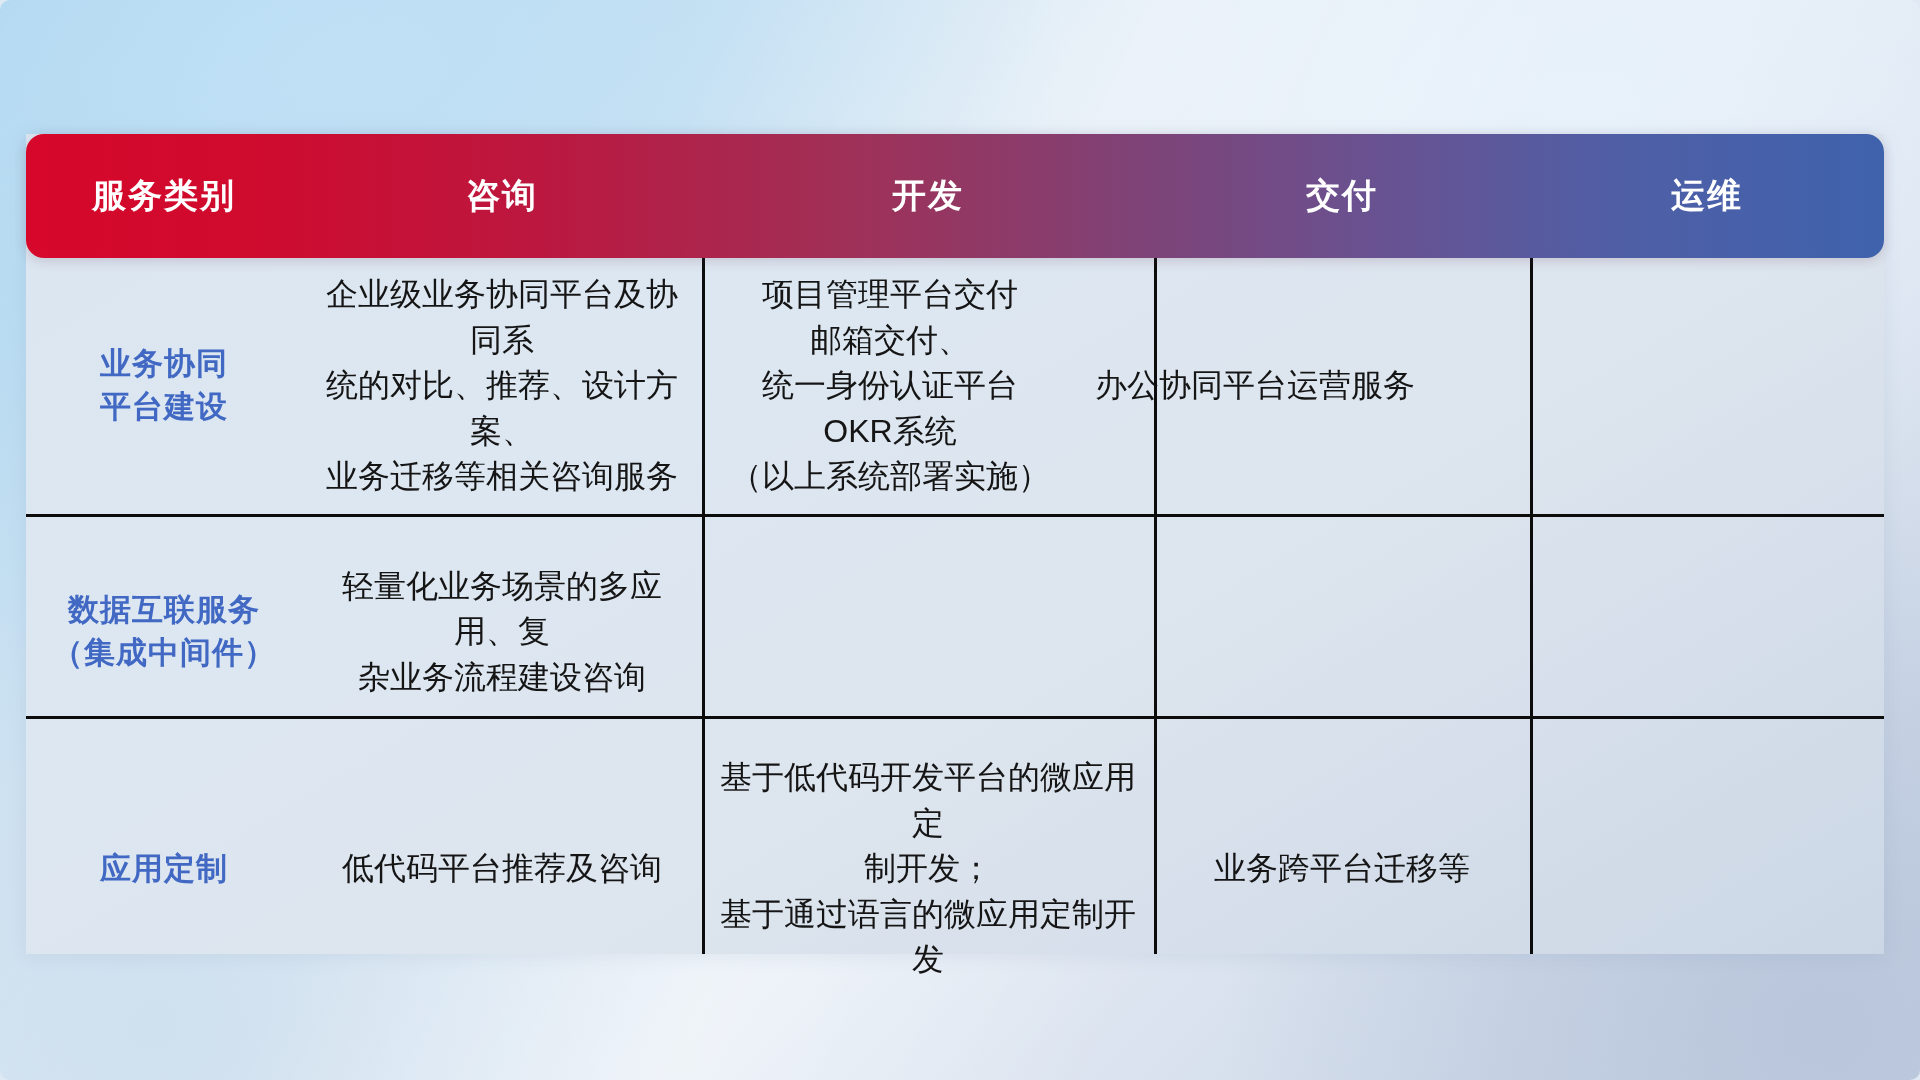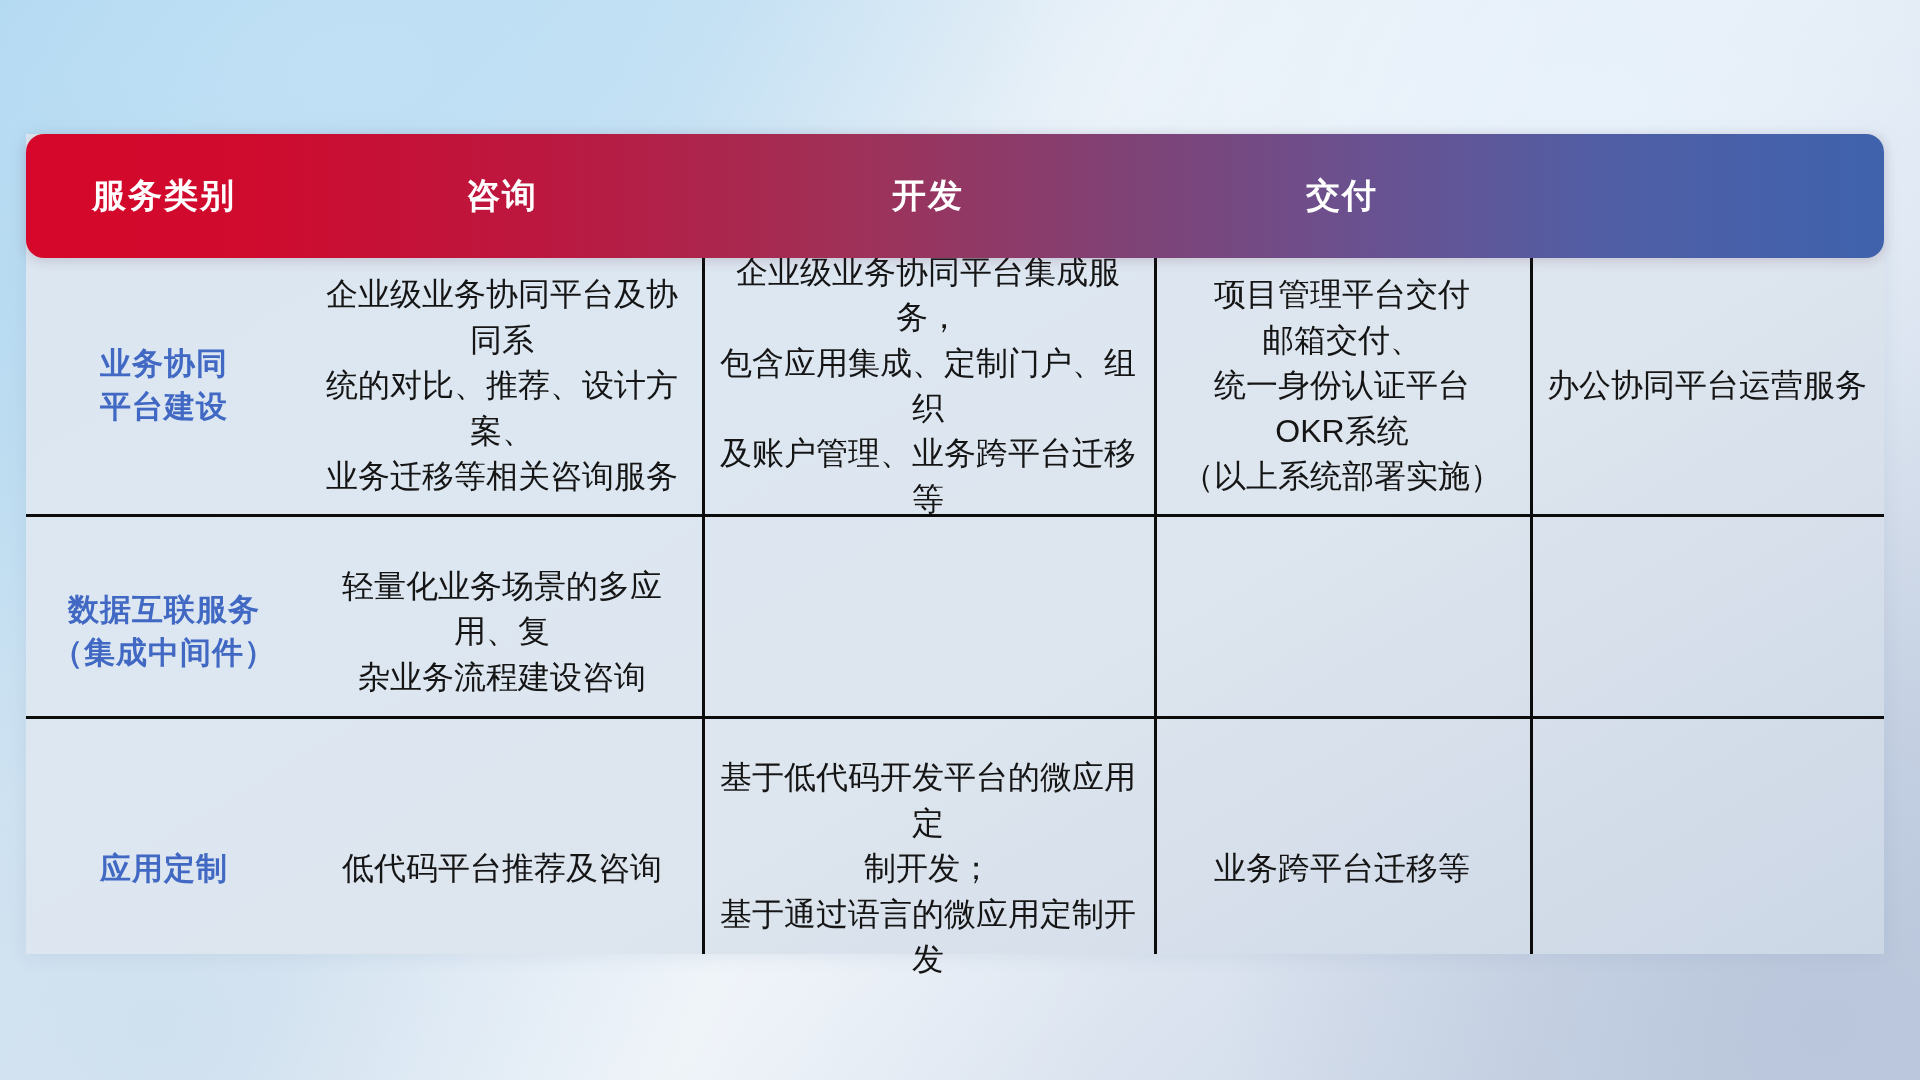--- a/index.html
+++ b/index.html
@@ -9,20 +9,21 @@
     background:#dfe9f3;
   }
   #stage{
     position:relative;width:1920px;height:1080px;
     background:
       radial-gradient(1200px 700px at 18% 6%, #bfe0f5 0%, rgba(191,224,245,0) 60%),
       radial-gradient(1100px 800px at 82% 10%, #e8f2fb 0%, rgba(232,242,251,0) 55%),
       radial-gradient(1000px 900px at 95% 95%, #b9c6db 0%, rgba(185,198,219,0) 60%),
       radial-gradient(900px 800px at 8% 95%, #cfe0ef 0%, rgba(207,224,239,0) 60%),
       linear-gradient(135deg,#a9d4ef 0%,#dce9f4 38%,#e7eef6 58%,#c3cfe2 100%);
+    border-radius: 10px;
   }
   
   #stage:after{
     content:"";position:absolute;inset:0;pointer-events:none;
     background:linear-gradient(115deg,rgba(255,255,255,0) 30%,rgba(255,255,255,.35) 48%,rgba(255,255,255,0) 66%);
   }
 
   .card{
     position:absolute;left:26px;top:134px;width:1858px;height:820px;
     background:linear-gradient(150deg,#dbe6f0 0%,#dde7f1 35%,#dde5ee 60%,#ccd7e6 100%);
@@ -86,39 +87,37 @@
 
 <div id="stage">
 
   <div class="card"></div>
 
   <div class="thead">
     <div class="th colA">服务类别</div>
     <div class="th colB">咨询</div>
     <div class="th colC">开发</div>
     <div class="th colD">交付</div>
+    <div class="th colE">运维</div>
   </div>
 
   <div class="tbody">
 
     <div class="vline v1"></div>
     <div class="vline v2"></div>
     <div class="vline v3"></div>
     <div class="hline h1"></div>
     <div class="hline h2"></div>
 
     <div class="row r1">
       <div class="cell label colA">业务协同
 平台建设</div>
       <div class="cell colB">企业级业务协同平台及协同系
 统的对比、推荐、设计方案、
 业务迁移等相关咨询服务</div>
-      <div class="cell colC">企业级业务协同平台集成服务，
-包含应用集成、定制门户、组织
-及账户管理、业务跨平台迁移等</div>
       <div class="cell colD">项目管理平台交付
 邮箱交付、
 统一身份认证平台
 OKR系统
 （以上系统部署实施）</div>
       <div class="cell colE">办公协同平台运营服务</div>
     </div>
 
     <div class="row r2">
       <div class="cell label colA">数据互联服务

